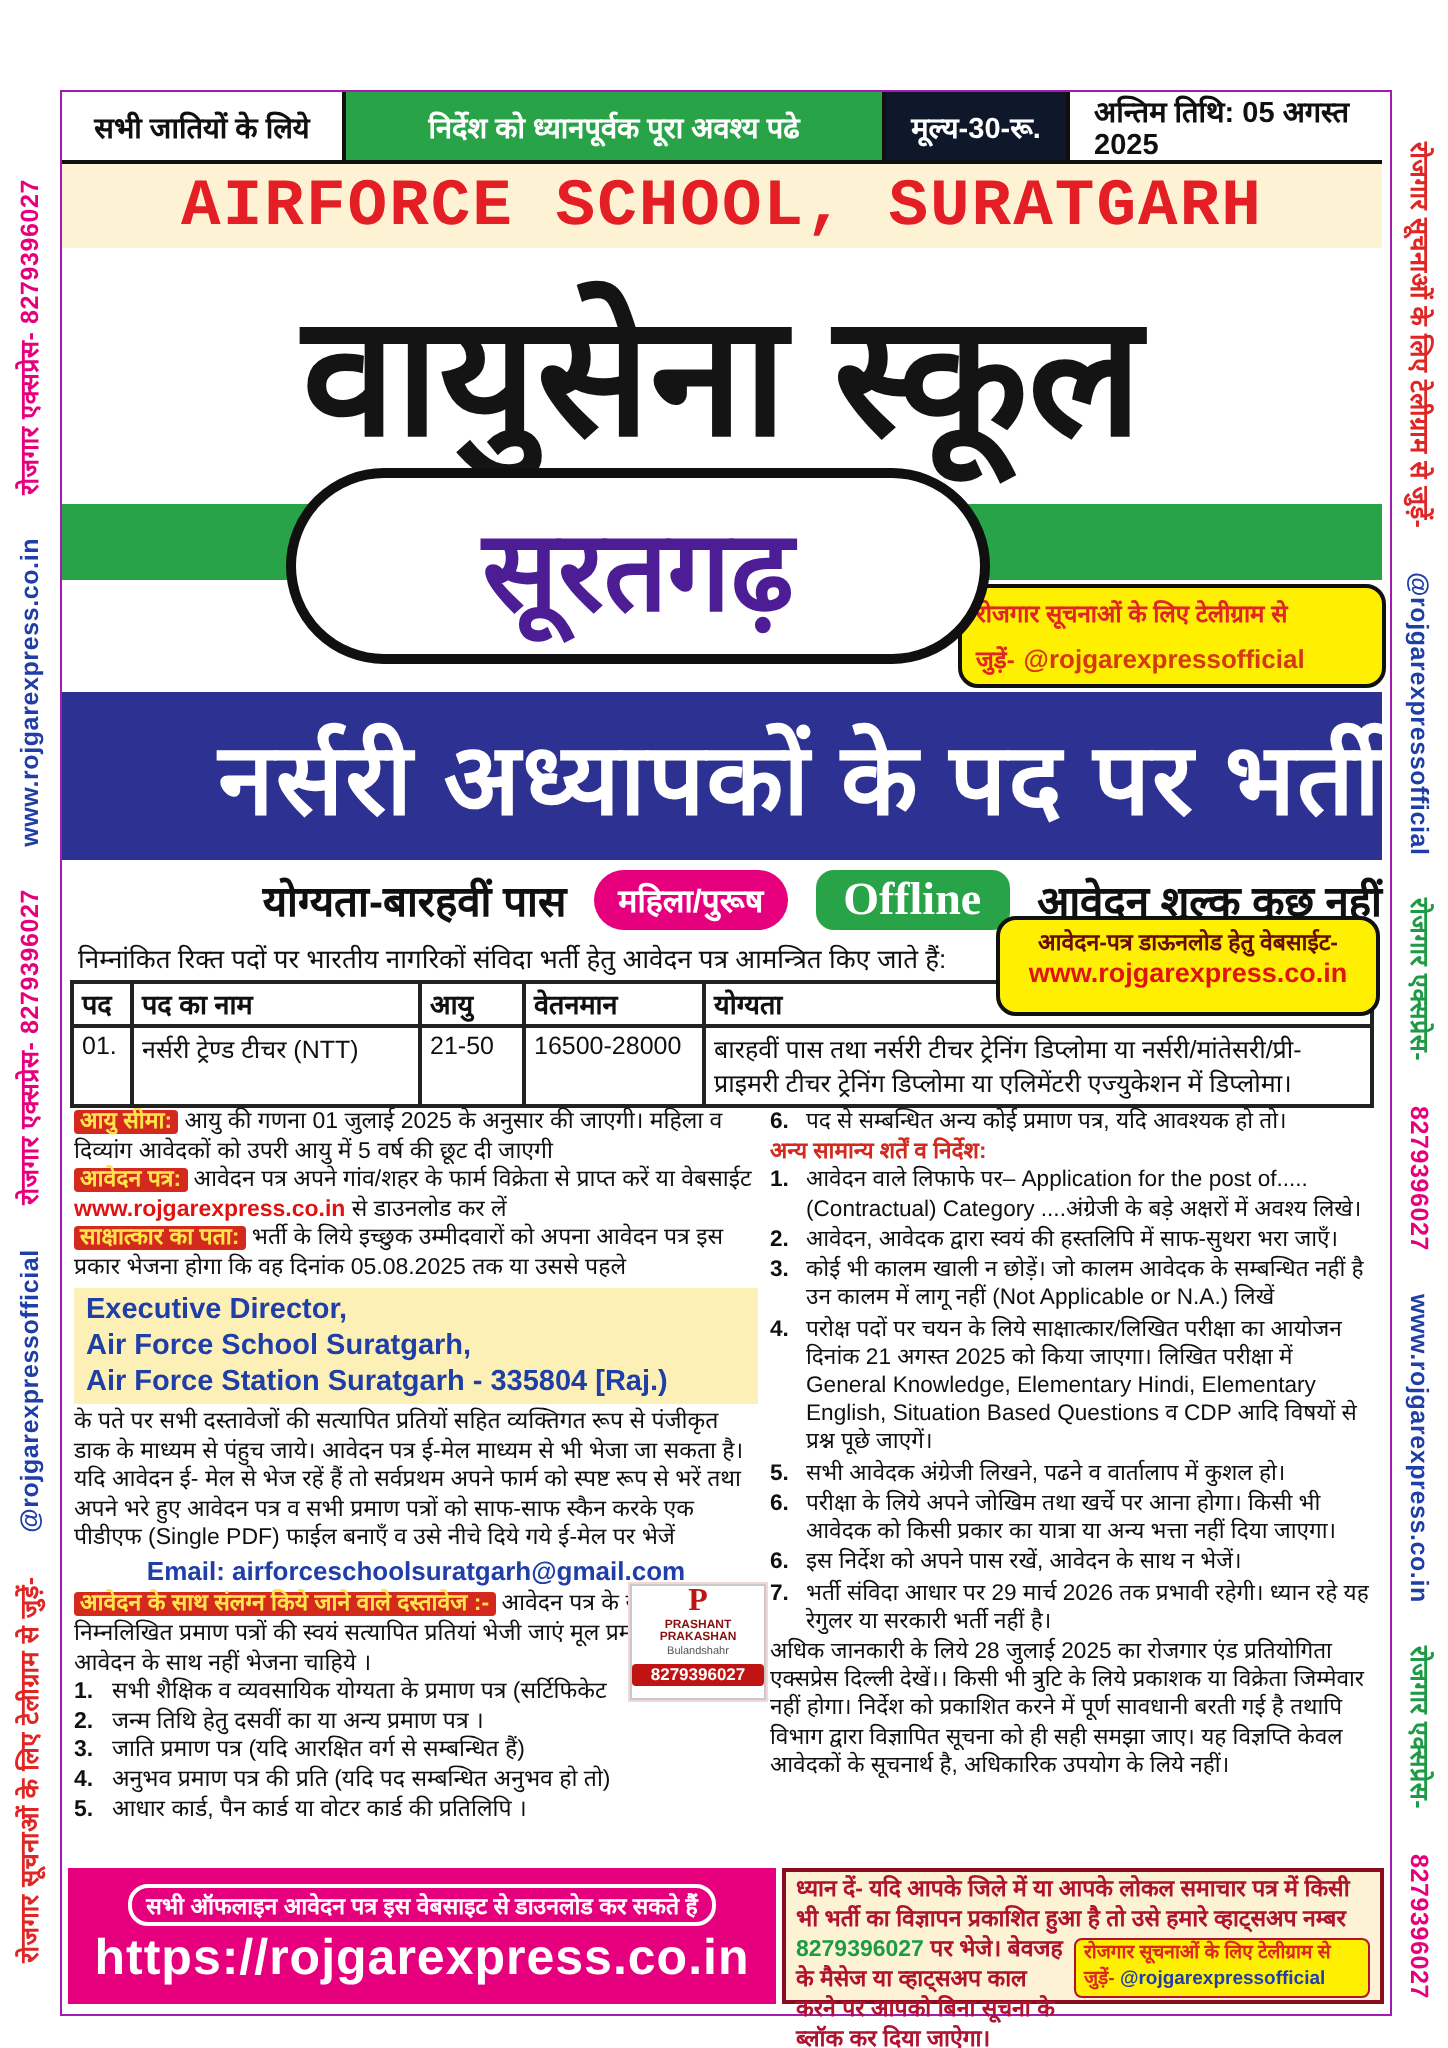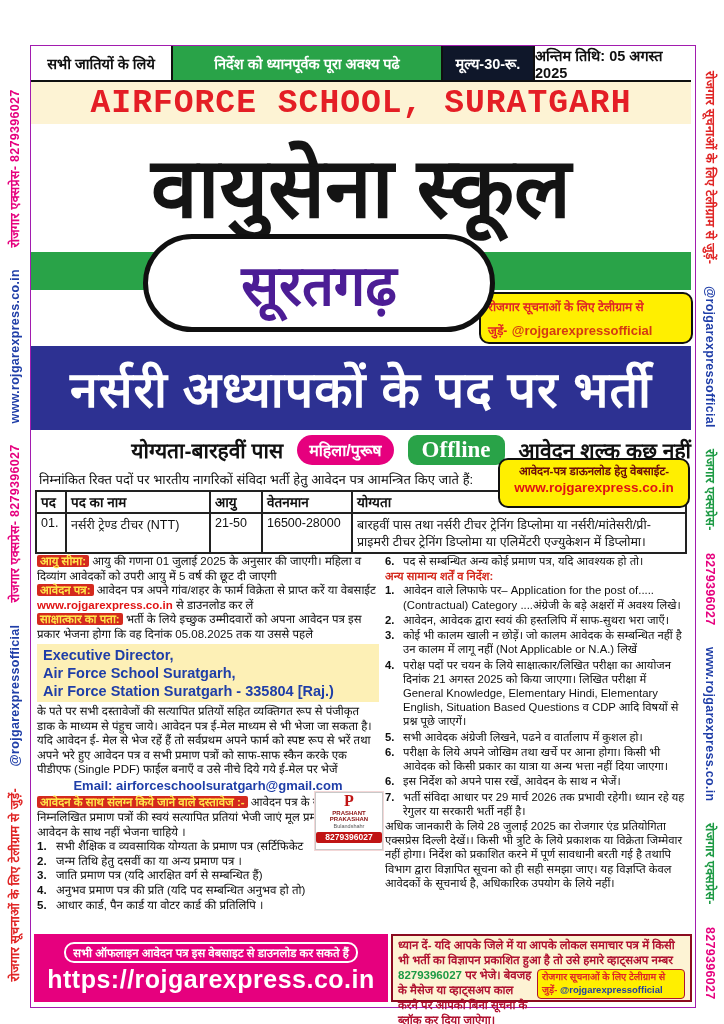--- a/index.html
+++ b/index.html
@@ -16,21 +16,21 @@
   .c-magenta { color:#e6007e; } .c-blue { color:#1f3ea8; } .c-red { color:#e02525; } .c-green { color:#1d9a44; }
 
   
   .frame { position:absolute; left:30px; top:45px; width:666px; height:963px; border:1px solid #a21caf; background:#fff; }
 
   .topbar { position:absolute; left:0; top:0; width:660px; height:36px; display:flex; border-bottom:2px solid #101010; }
   .topbar .cell { display:flex; align-items:center; justify-content:center; font-weight:bold; font-size:14.5px; }
   .tb1 { width:142px; background:#fff; color:#101010; border-right:2px solid #101010; }
   .tb2 { flex:1; background:#29a348; color:#fff; border-right:2px solid #101010; }
   .tb3 { width:92px; background:#0f172a; color:#fff; border-right:2px solid #101010; font-size:13.5px; }
-  .tb4 { width:156px; background:#fff; color:#101010; font-size:14px; }
+  .tb4 { width:156px; background:#fff; color:#101010; font-size:14px;padding-left:12px; }
 
   .school-banner { position:absolute; left:0; top:36px; width:660px; height:42px; background:#fdf3d4;
     display:flex; align-items:center; justify-content:center; }
   .school-banner span { font-family:Liberation Mono, monospace; font-weight:bold; font-size:33px; color:#e41e25; letter-spacing:1px; }
 
   .main-title { position:absolute; left:0; top:78px; width:660px; height:128px; display:flex; align-items:center; justify-content:center; overflow:visible; }
   .main-title span { font-weight:800; font-size:84px; color:#141414; line-height:1; }
 
   .green-stripe { position:absolute; left:0; top:206px; width:660px; height:38px; background:#29a348; }
 
@@ -38,21 +38,21 @@
     border:5px solid #101010; border-radius:52px; display:flex; align-items:center; justify-content:center; z-index:5; }
   .city-pill span { font-weight:800; font-size:56px; color:#4c1d95; }
 
   .telegram-top { position:absolute; left:448px; top:246px; width:214px; height:52px; background:#ffef00;
     border:2px solid #101010; border-radius:10px; padding:4px 7px; z-index:4; line-height:1.6; }
   .telegram-top .t1 { font-size:12px; font-weight:bold; color:#e02525; display:block; }
   .telegram-top .t2 { font-size:12px; font-weight:bold; color:#e02525; }
   .telegram-top .handle { font-size:13px; font-weight:bold; color:#d43a12; }
 
   .blue-banner { position:absolute; left:0; top:300px; width:660px; height:84px; background:#2d3192;
-    display:flex; align-items:center; justify-content:center; }
+    display:flex; align-items:center; justify-content:flex-end; }
   .blue-banner span { color:#fff; font-weight:800; font-size:50px; letter-spacing:1px; }
 
   .qual-row { position:absolute; left:0; top:386px; width:660px; height:36px; display:flex; align-items:center; justify-content:flex-end; gap:14px; }
   .qual-row .plain { font-weight:800; font-size:21px; color:#101010; }
   .pill-magenta { background:#e6007e; color:#fff; font-weight:bold; font-size:16px; padding:4px 12px; border-radius:16px; }
   .pill-green { background:#29a348; color:#fff; font-weight:bold; font-size:23px; padding:2px 14px; border-radius:9px; font-family:"Liberation Serif", serif; }
 
   .intro-row { position:absolute; left:8px; top:424px; width:470px; font-size:13px; color:#101010; font-weight:500; }
 
   .download-box { position:absolute; right:5px; top:412px; width:192px; height:50px; background:#ffef00;

